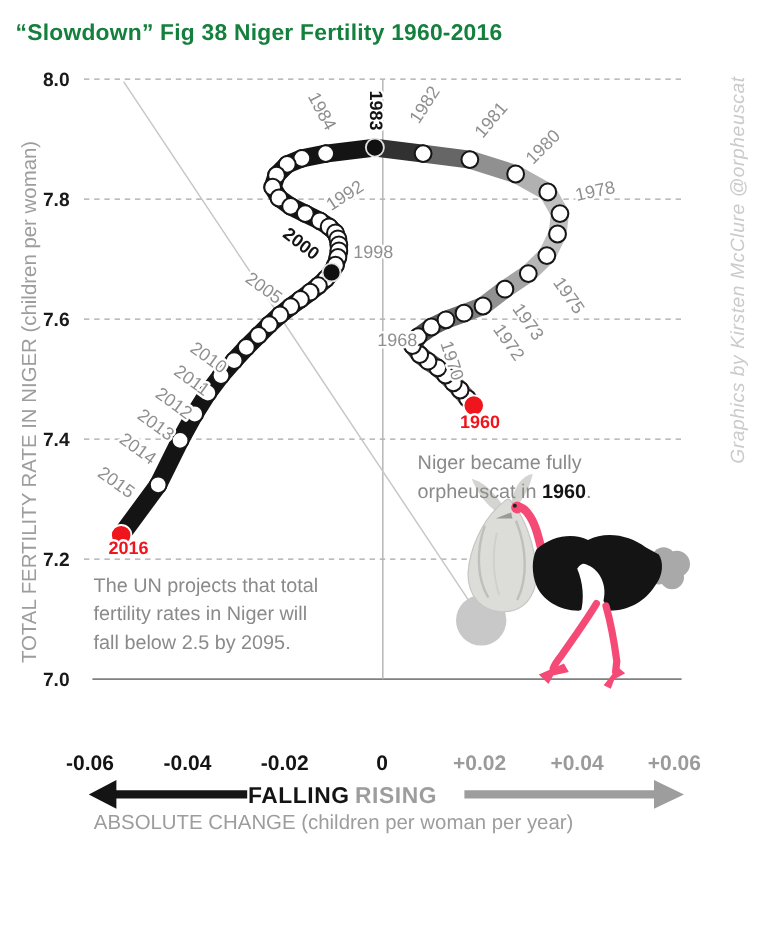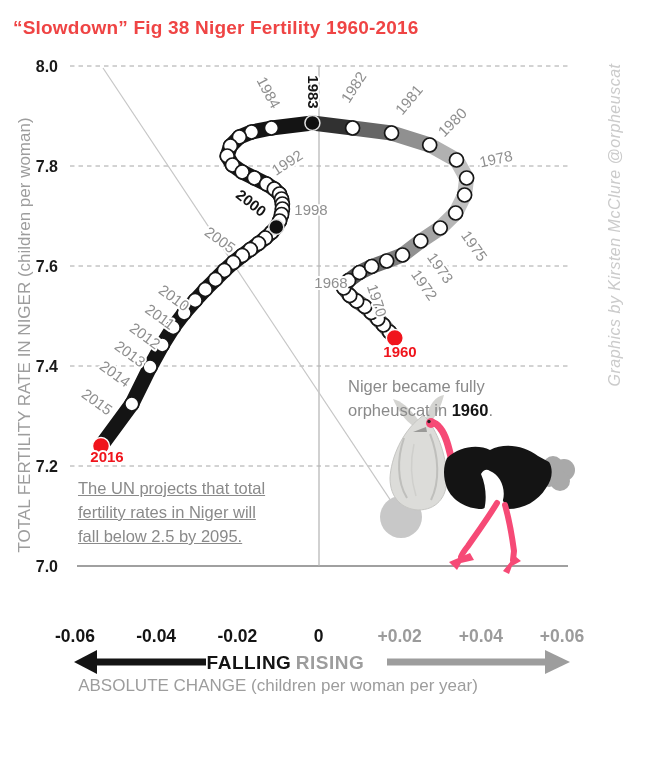--- a/index.html
+++ b/index.html
@@ -1,22 +1,22 @@
 <!DOCTYPE html>
 <html><head>
 <meta charset="utf-8">
 <style>
   html,body{margin:0;padding:0;background:#fff;}
   .stage{position:relative;width:650px;height:775px;background:#fff;overflow:hidden;
          font-family:"Liberation Sans","DejaVu Sans",sans-serif;}
   .title{position:absolute;left:13px;top:17px;font-size:19px;font-weight:600;
-         letter-spacing:.2px;color:#ef4444;white-space:nowrap;}
+         letter-spacing:.2px;color:#15803d;white-space:nowrap;}
   .anno{position:absolute;color:#8a8a8a;font-size:16.5px;line-height:24px;}
   .anno .yr{color:#141414;font-weight:600;}
-  .anno.un{white-space:pre-line;text-decoration:underline;}
+  .anno.un{white-space:pre-line;}
   svg{position:absolute;left:0;top:0;}
   svg text{font-family:"Liberation Sans","DejaVu Sans",sans-serif;}
   .halo{paint-order:stroke;stroke:#fff;stroke-width:4px;stroke-linejoin:round;}
   .ytick{font-size:16px;font-weight:600;fill:#1a1a1a;}
   .xtick{font-size:17.5px;font-weight:600;}
   .yl{font-size:15px;}
   .dir{font-size:19px;font-weight:700;letter-spacing:.5px;}
   .axtitle{font-size:17px;fill:#9d9d9d;}
   .credits{font-size:16px;font-style:italic;fill:#cbcbcb;letter-spacing:.5px;}
 </style>

